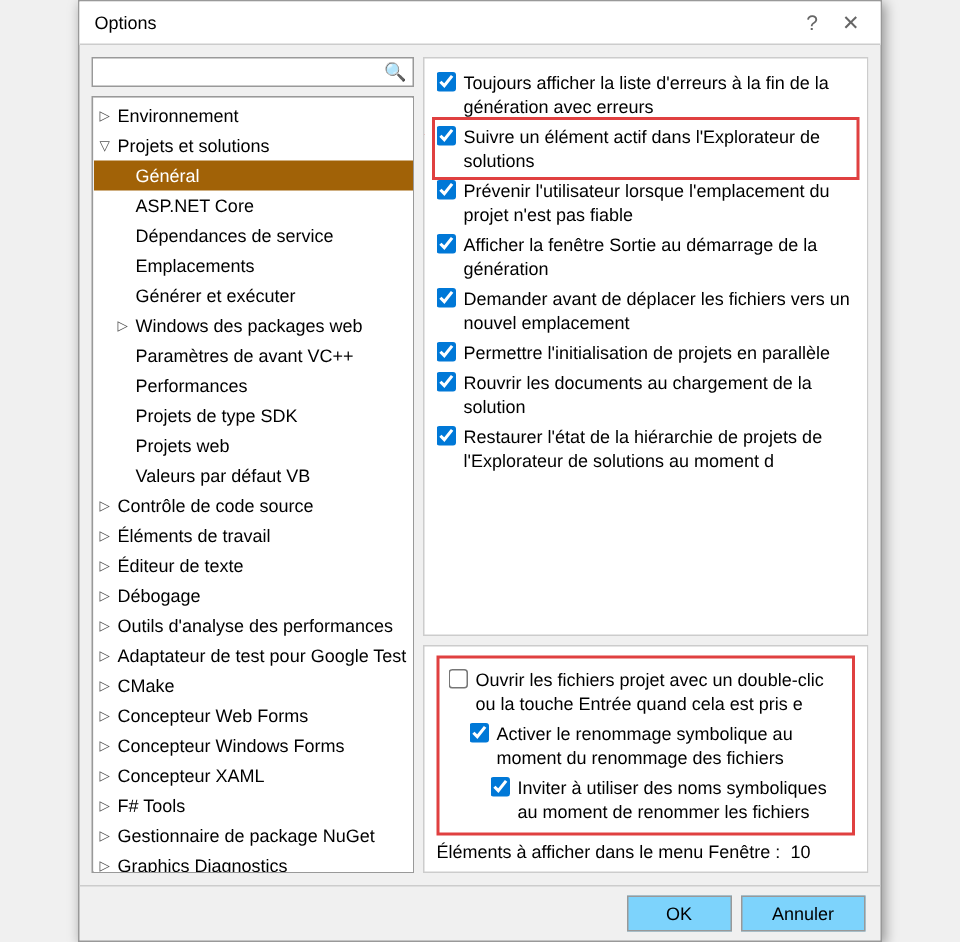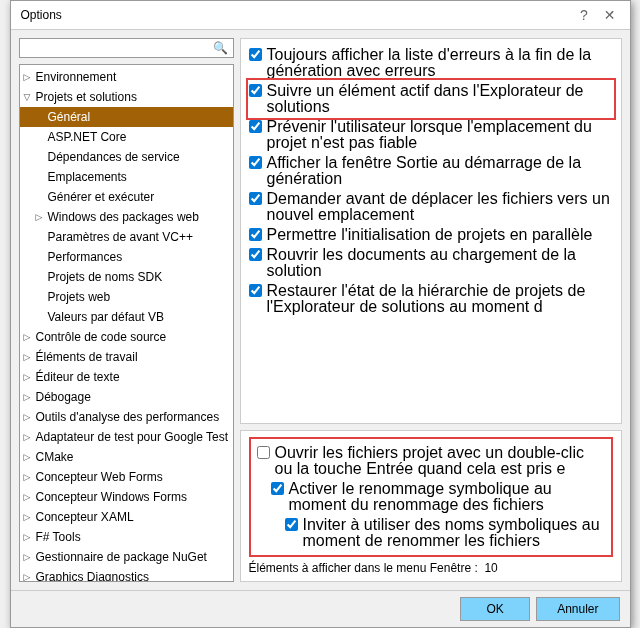--- a/index.html
+++ b/index.html
@@ -6,21 +6,21 @@
     body {
       font-family: 'Segoe UI', Tahoma, Geneva, Verdana, sans-serif;
       font-size: 12px;
       background: #f0f0f0;
       display: flex;
       justify-content: center;
       align-items: center;
       min-height: 100vh;
     }
     .dialog {
-      width: 621px;
+      width: 536px;
       height: 628px;
       background: #f0f0f0;
       border: 1px solid #999;
       box-shadow: 2px 2px 8px rgba(0,0,0,0.4);
       display: flex;
       flex-direction: column;
     }
     .title-bar {
       background: #fff;
       padding: 6px 10px;
@@ -133,21 +133,21 @@
       margin-top: 1px;
       flex-shrink: 0;
       cursor: pointer;
       width: 13px;
       height: 13px;
       accent-color: #0078d7;
     }
     .option-label {
       flex: 1;
       color: #000;
-      font-size: 16px;
+      font-size: 12px;
     }
     .section2 {
       border: 1px solid #ccc;
       background: #fff;
       padding: 6px 8px;
     }
     .section2-inner {
       border: 2px solid #e04040;
       padding: 4px 6px;
     }
@@ -246,21 +246,21 @@
           <div class="tree-item indent1">
             <span class="expand-icon"></span>
             <span>Paramètres de avant VC++</span>
           </div>
           <div class="tree-item indent1">
             <span class="expand-icon"></span>
             <span>Performances</span>
           </div>
           <div class="tree-item indent1">
             <span class="expand-icon"></span>
-            <span>Projets de noms SDK</span>
+            <span>Projets de type SDK</span>
           </div>
           <div class="tree-item indent1">
             <span class="expand-icon"></span>
             <span>Projets web</span>
           </div>
           <div class="tree-item indent1">
             <span class="expand-icon"></span>
             <span>Valeurs par défaut VB</span>
           </div>
           <div class="tree-item">

